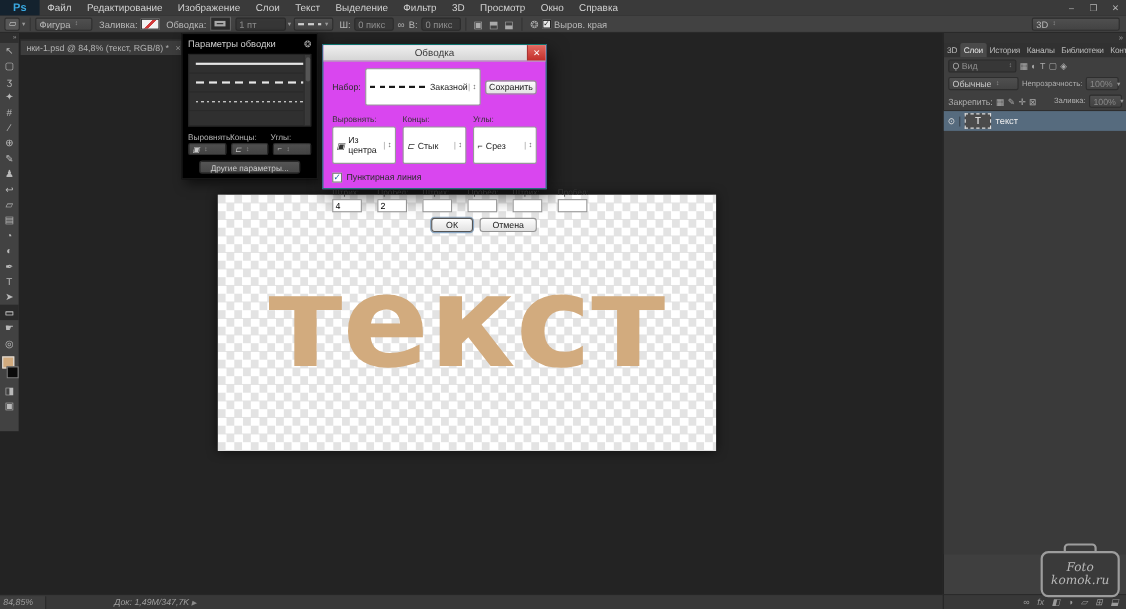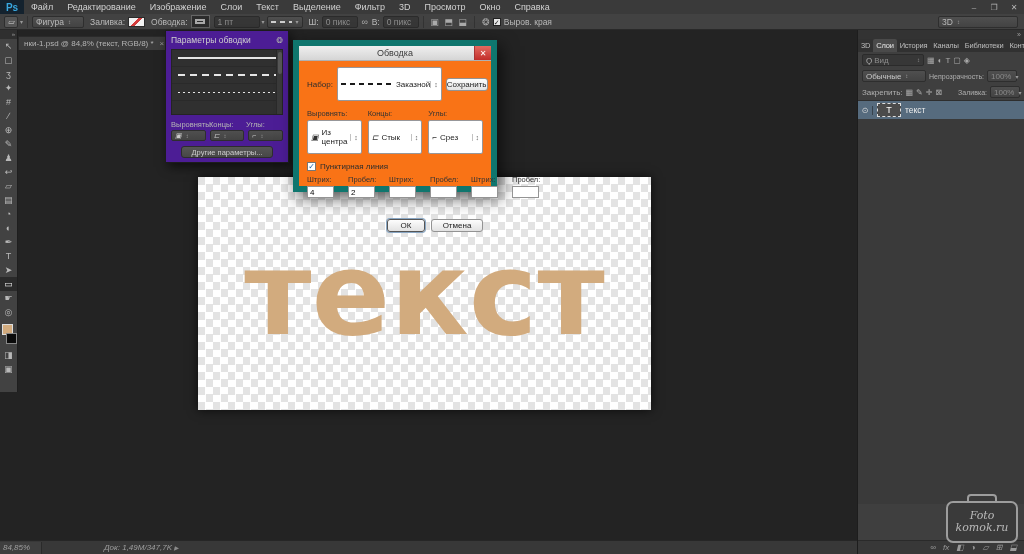--- a/index.html
+++ b/index.html
@@ -3,21 +3,21 @@
 <meta charset="utf-8">
 <style>
   * { box-sizing: border-box; margin: 0; padding: 0; }
   body { background: #111; font-family: "Liberation Sans", sans-serif; }
   .app { position: relative; width: 1024px; height: 554px; background: #232323; overflow: hidden;
          font-family: "Liberation Sans", sans-serif; color: #c9c9c9; -webkit-font-smoothing: antialiased; }
 
   
   .menubar { position: absolute; left: 0; top: 0; width: 1024px; height: 14px; background: #3a3a3a;
              display: flex; align-items: center; font-size: 9px; color: #d2d2d2; z-index: 30; }
-  .ps-logo { width: 24px; height: 14px; background: #14222e; color: #39a8e0; font-weight: bold;
+  .ps-logo { width: 36px; height: 14px; background: #14222e; color: #39a8e0; font-weight: bold;
              font-size: 10px; display: flex; align-items: center; justify-content: center; }
   .menu-item { padding: 0 7px; line-height: 14px; cursor: default; }
   .win-controls { margin-left: auto; display: flex; }
   .win-btn { width: 20px; height: 14px; display: flex; align-items: center; justify-content: center;
              font-size: 8px; color: #b5b5b5; }
 
   
   .optionsbar { position: absolute; left: 0; top: 14px; width: 1024px; height: 16px; background: #424242;
                 border-bottom: 1px solid #292929; display: flex; align-items: center; font-size: 8.5px;
                 color: #b9b9b9; z-index: 29; }
@@ -63,43 +63,43 @@
   .doc-tab .x { margin-left: 6px; color: #9a9a9a; font-size: 8px; }
   .canvas { position: absolute; left: 180px; top: 147px; width: 453px; height: 233px;
             background-image: conic-gradient(#ffffff 0 90deg, #e3e3e3 90deg 180deg, #ffffff 180deg 270deg, #e3e3e3 270deg);
             background-size: 15px 15px; box-shadow: 0 0 10px rgba(0,0,0,.7);
             display: flex; align-items: center; justify-content: center; }
   .canvas-text { font-weight: bold; font-size: 116px; letter-spacing: 0px; line-height: 1;
                  font-family: "DejaVu Sans", sans-serif; transform: scaleY(1.0); }
 
   
   .stroke-panel { position: absolute; left: 165px; top: 30px; width: 124px; height: 133px;
-                  background: #4c1d95; border: 1px solid #1c1c1c; box-shadow: 3px 4px 10px rgba(0,0,0,.6);
+                  background: #000000; border: 1px solid #1c1c1c; box-shadow: 3px 4px 10px rgba(0,0,0,.6);
                   z-index: 40; font-size: 8px; }
   .sp-title { display: flex; align-items: center; padding: 4px 5px 2px; color: #cfcfcf; font-size: 8.5px; }
   .sp-gear { margin-left: auto; color: #aaa; font-size: 8px; }
   .sp-list { position: relative; margin: 2px 5px; height: 66px; background: #303030; border: 1px solid #242424; }
   .sp-item { height: 17px; display: flex; align-items: center; padding: 0 6px; border-bottom: 1px solid #2a2a2a; }
   .sp-line { width: 100%; height: 2px; }
   .sp-solid { background: #e6e6e6; }
   .sp-dashed { background: repeating-linear-gradient(90deg, #e6e6e6 0 7px, transparent 7px 12px); }
   .sp-dotted { height: 1px; background: repeating-linear-gradient(90deg, #e6e6e6 0 2px, transparent 2px 5px); }
   .sp-scroll { position: absolute; right: 0; top: 0; width: 6px; height: 100%; background: #3a3a3a; border-left: 1px solid #2a2a2a; }
   .sp-thumb { margin: 2px 1px; width: 4px; height: 22px; background: #575757; border-radius: 2px; }
   .sp-labels { display: flex; padding: 3px 5px 1px; color: #b5b5b5; }
   .sp-labels span { width: 38px; font-size: 7.5px; }
   .sp-selects { display: flex; gap: 4px; padding: 0 5px; }
   .sp-sel { width: 36px; height: 11px; }
   .sp-btn { margin: 5px auto 0; width: 92px; height: 12px; background: linear-gradient(#555,#474747);
             border: 1px solid #2d2d2d; border-radius: 3px; color: #ccc; font-size: 7.5px;
             display: flex; align-items: center; justify-content: center; }
 
   
-  .dialog { position: absolute; left: 293px; top: 40px; width: 204px; height: 152px; background: #f97316;
-            border: 6px solid #0f766e; box-shadow: 4px 6px 16px rgba(0,0,0,.65); z-index: 50; font-size: 8px; color: #2d2d2d; }
+  .dialog { position: absolute; left: 293px; top: 40px; width: 204px; height: 132px; background: #d946ef;
+            border: 1px solid #0f766e; box-shadow: 4px 6px 16px rgba(0,0,0,.65); z-index: 50; font-size: 8px; color: #2d2d2d; }
   .dlg-title { position: relative; height: 15px; background: linear-gradient(#efefef,#d5d5d5);
                border-bottom: 1px solid #b0b0b0; display: flex; align-items: center; justify-content: center;
                font-size: 9px; color: #3a3a3a; }
   .dlg-close { position: absolute; right: 0; top: 0; width: 17px; height: 14px;
                background: linear-gradient(#e36a60,#c22e2a); color: #fff; font-size: 8px;
                display: flex; align-items: center; justify-content: center; border-left: 1px solid #a33; }
   .dlg-body { padding: 6px 8px 0; }
   .dlg-row1 { display: flex; align-items: center; gap: 4px; }
   .dsel { background: #fff; border: 1px solid #97979a; border-radius: 2px; height: 13px;
           display: flex; align-items: center; padding: 16px 3px; color: #222; }
@@ -113,21 +113,21 @@
   .dlg-row2 { display: flex; gap: 6px; margin-top: 8px; }
   .dlg-col { width: 60px; }
   .dlg-lbl { font-size: 7.5px; color: #333; margin-bottom: 2px; white-space: nowrap; }
   .dlg-row3 { display: flex; align-items: center; gap: 4px; margin-top: 8px; }
   .dcheck { width: 9px; height: 9px; background: #fff; border: 1px solid #777; color: #1b5faa;
             font-size: 8px; line-height: 8px; text-align: center; }
   .dlg-fields { display: flex; gap: 14px; margin-top: 4px; }
   .fcol { width: 27px; }
   .dinput { width: 27px; height: 12px; border: 1px solid #949494; background: #fff; font-size: 8px;
             padding: 0 2px; font-family: "Liberation Sans", sans-serif; }
-  .dlg-actions { display: flex; justify-content: flex-end; gap: 6px; margin-top: 21px; }
+  .dlg-actions { display: flex; justify-content: flex-end; gap: 6px; margin-top: 5px; }
   .ok-btn { width: 38px; border: 1px solid #555; box-shadow: 0 0 0 1px #8aa7c4; }
   .cancel-btn { width: 52px; }
 
   
   .rpanel { position: absolute; right: 0; top: 30px; width: 167px; height: 524px; background: #3f3f3f;
             border-left: 1px solid #1d1d1d; font-size: 8px; }
   .rp-head { height: 9px; background: #333; color: #9c9c9c; font-size: 7px; text-align: right;
              padding: 0 3px; line-height: 9px; }
   .rp-tabs { height: 13px; background: #313131; display: flex; align-items: flex-end; color: #bdbdbd;
              font-size: 7.5px; letter-spacing: -0.2px; }

